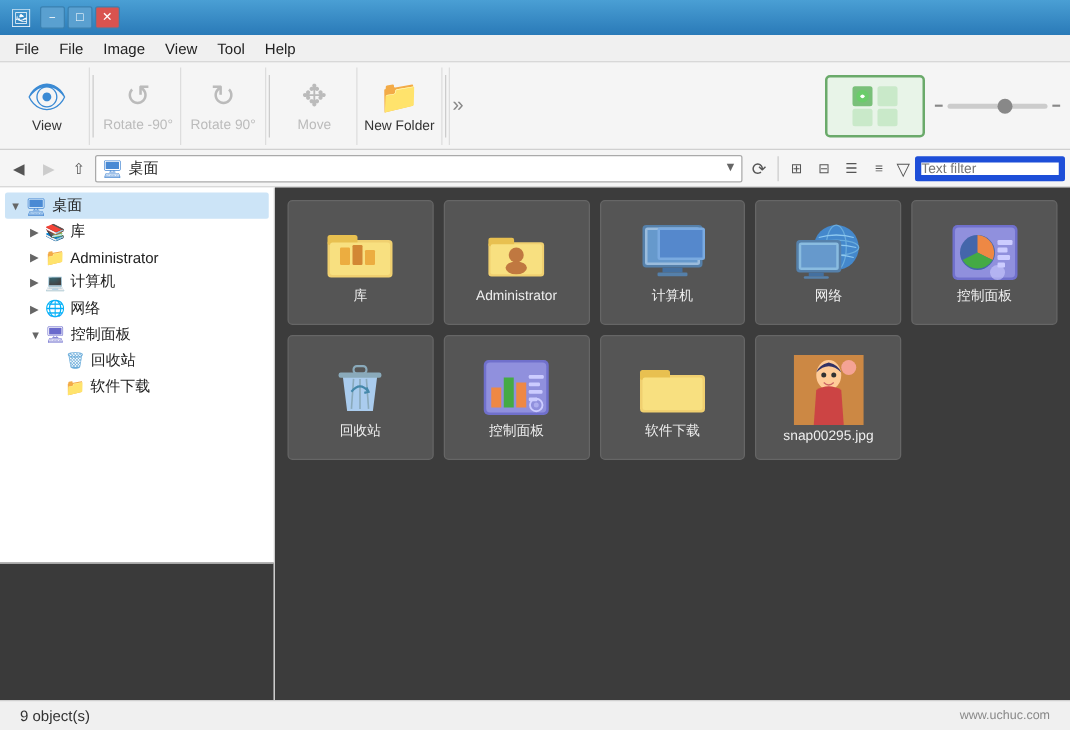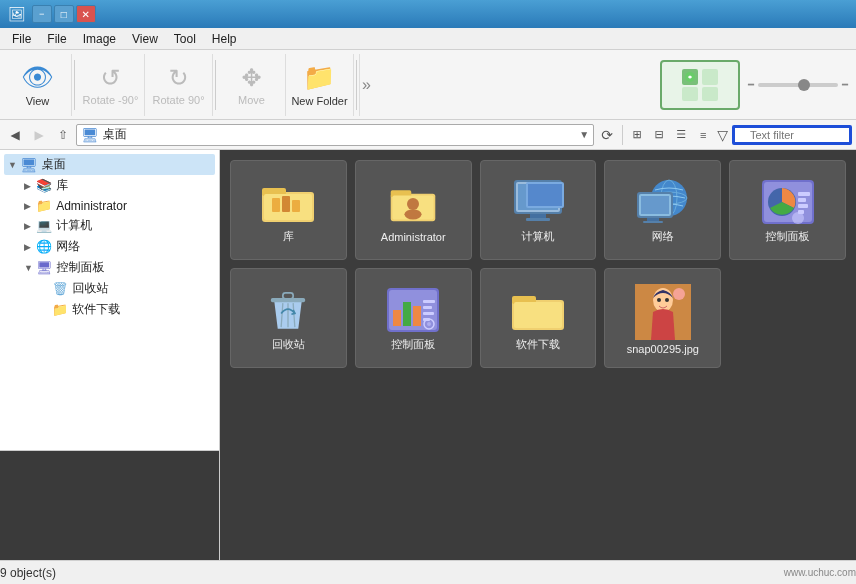--- a/index.html
+++ b/index.html
@@ -145,23 +145,23 @@
     .nav-refresh { font-size: 14px; }
     .view-opt-btn {
       width: 20px; height: 20px;
       background: transparent; border: 1px solid transparent;
       cursor: pointer; display: flex; align-items: center; justify-content: center;
       font-size: 11px; color: #555; border-radius: 2px;
     }
     .filter-icon { font-size: 14px; color: #555; }
     .text-filter {
       height: 20px;
-      border: 3px solid #1d4ed8;
+      border: 5px solid #1d4ed8;
       border-radius: 2px;
-      padding: 0 15px;
+      padding: 0 0;
       font-size: 11px;
       color: #666;
       background: white;
       width: 120px;
     }
 
     
     .main-content {
       display: flex;
       height: calc(584px - 28px - 22px - 70px - 30px - 24px);
@@ -223,21 +223,21 @@
       min-height: 100px;
     }
     .file-item-name { font-size: 11px; color: #eee; text-align: center; word-break: break-all; }
 
     
     .status-bar {
       background: #f0f0f0;
       height: 24px;
       display: flex;
       align-items: center;
-      padding: 0 0;
+      padding: 0 16px;
       border-top: 1px solid #d0d0d0;
       font-size: 12px;
       color: #333;
     }
     .status-right {
       margin-left: auto;
       font-size: 10px;
       color: #888;
     }
 

